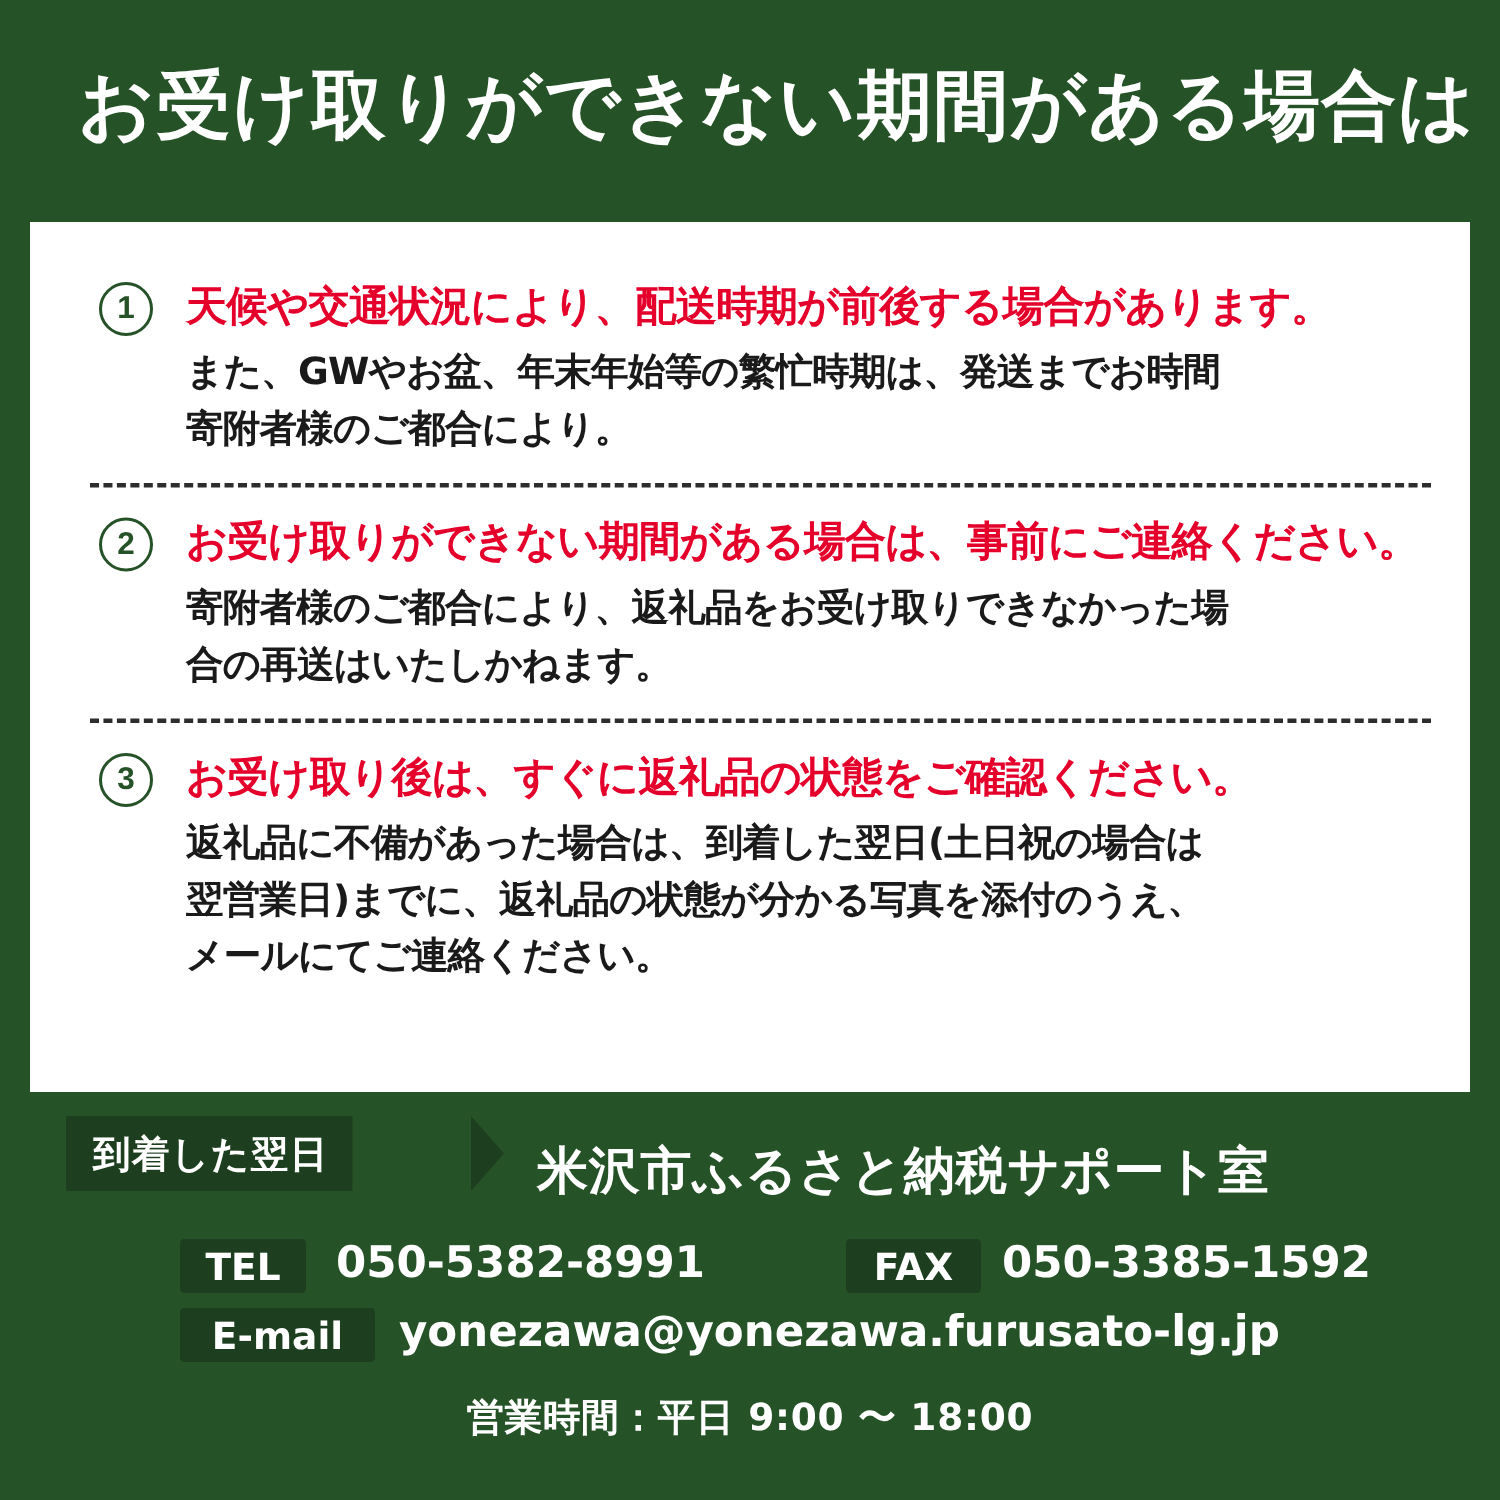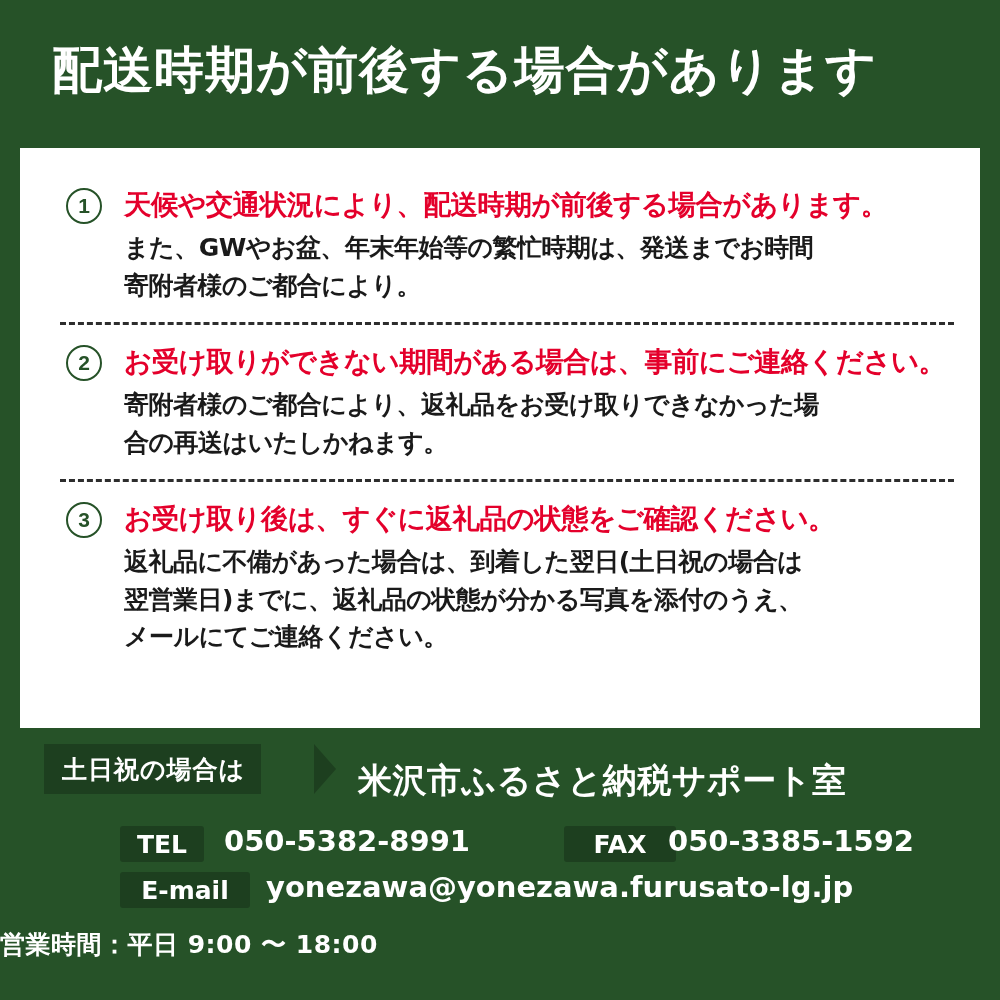--- a/index.html
+++ b/index.html
@@ -158,52 +158,52 @@
     font-weight: bold;
     font-size: 25px;
     display: flex;
     align-items: center;
     justify-content: center;
     height: 36px;
     border-radius: 3px;
     font-family: "DejaVu Sans", "Liberation Sans", sans-serif;
   }
   .tag-tel { left: 84px; top: 0; width: 84px; }
-  .tag-fax { left: 528px; top: 0; width: 112px; }
+  .tag-fax { left: 528px; top: 0; width: 90px; }
   .tag-mail { left: 84px; top: 0; width: 130px; }
   .val {
     position: absolute;
     font-size: 29px;
     font-weight: bold;
     letter-spacing: 0px;
     top: -2px;
     white-space: nowrap;
     font-family: "DejaVu Sans", "Liberation Sans", sans-serif;
   }
   .val-tel { left: 188px; }
   .val-fax { left: 632px; }
   .val-mail { left: 230px; }
   .hours {
     position: absolute;
     top: 928px;
     left: 0;
     width: 1000px;
-    text-align: left;
+    text-align: center;
     color: #ffffff;
     font-size: 25px;
     font-weight: bold;
     letter-spacing: 0.5px;
   }
 </style>
 </head>
 <body>
 
 <div class="page">
 
-  <div class="title">配送時期が前後する場合があります</div>
+  <div class="title">お受け取りができない期間がある場合は</div>
 
   <div class="white-card">
     <div class="notes">
 
       <div class="note">
         <div class="num-badge">1</div>
         <div class="note-head">天候や交通状況により、配送時期が前後する場合があります。</div>
         <div class="note-body">
           <div>また、GWやお盆、年末年始等の繁忙時期は、発送までお時間</div>
           <div>寄附者様のご都合により。</div>
@@ -230,21 +230,21 @@
           <div>返礼品に不備があった場合は、到着した翌日(土日祝の場合は</div>
           <div>翌営業日)までに、返礼品の状態が分かる写真を添付のうえ、</div>
           <div>メールにてご連絡ください。</div>
         </div>
       </div>
 
     </div>
   </div>
 
   <div class="contact-bar">
-    <div class="contact-label">土日祝の場合は</div>
+    <div class="contact-label">到着した翌日</div>
     <div class="contact-arrow"></div>
     <div class="contact-name">米沢市ふるさと納税サポート室</div>
   </div>
 
   <div class="contact-rows">
     <div class="crow">
       <div class="tag tag-tel">TEL</div>
       <div class="val val-tel">050-5382-8991</div>
       <div class="tag tag-fax">FAX</div>
       <div class="val val-fax">050-3385-1592</div>

